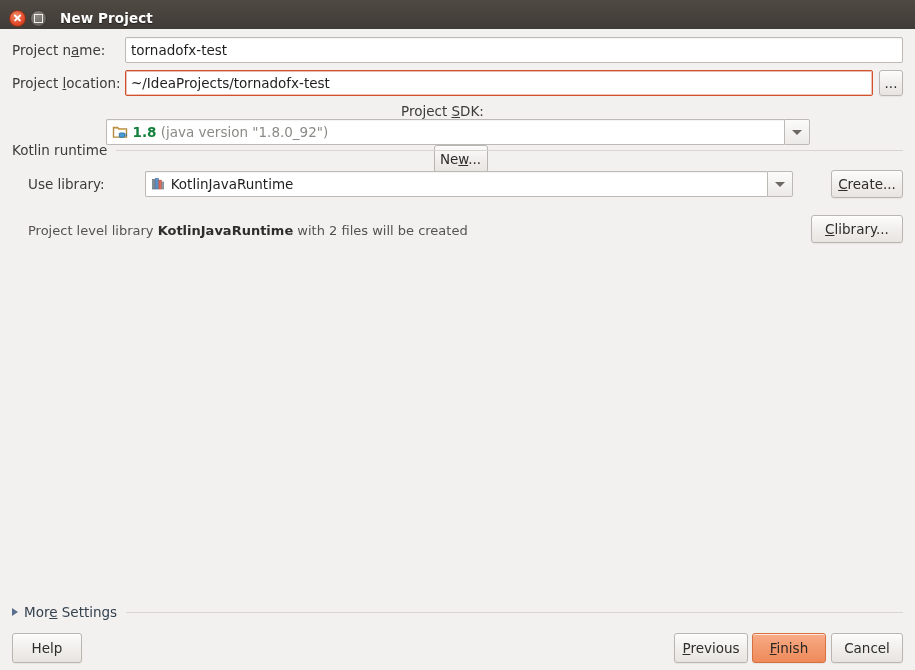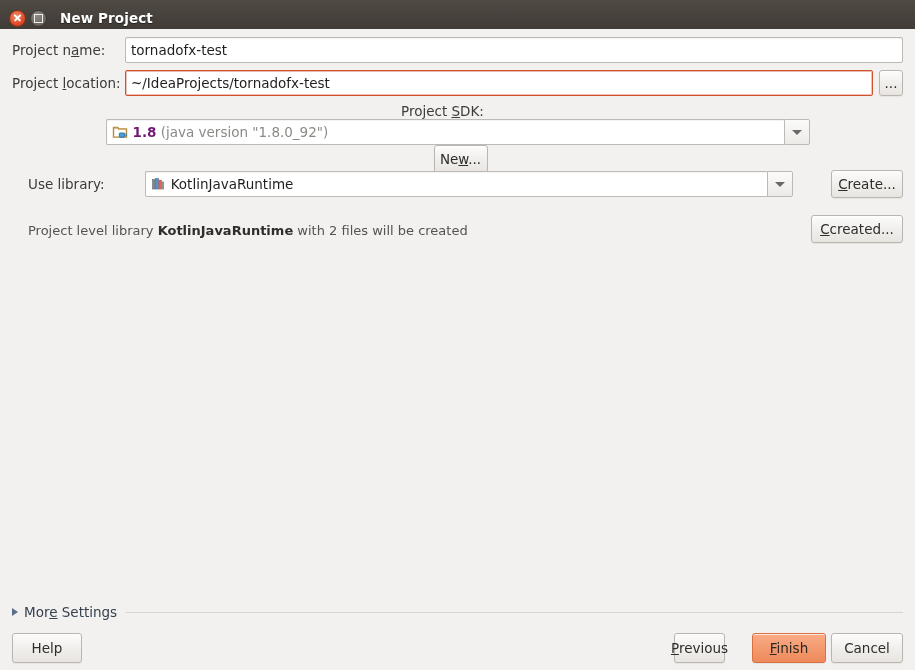--- a/index.html
+++ b/index.html
@@ -118,21 +118,21 @@
 
   
   .grouphdr { position: absolute; display: flex; align-items: center; width: 100%; }
   .grouphdr .gtext { font-size: 13.5px; color: #3c3b37; white-space: nowrap; }
   .grouphdr .gline { flex: 1; height: 1px; background: #d8d5d1; margin-left: 9px; }
 
   
   .icon { display: inline-flex; align-items: center; justify-content: center; flex: none; }
 
   .sdk-text { font-size: 13.5px; }
-  .sdk-ver { font-weight: bold; color: #701a75; }
+  .sdk-ver { font-weight: bold; color: #15803d; }
   .sdk-detail { color: #8a8a87; }
 
   .desc {
     position: absolute; font-size: 13px; color: #55534f;
   }
   .desc b { color: #2f2e2b; }
 
   
   .more { position: absolute; display: flex; align-items: center; width: 100%; cursor: default; }
   .tri {
@@ -192,20 +192,24 @@
       <div class="arrow-btn">
         <span class="caret"></span>
       </div>
     </div>
 
     <div class="btn" style="width:54px; margin-left:6px;">
       <span><span>Ne</span><span class="mn">w</span><span>...</span></span>
     </div>
   </div>
 
+  <div class="grouphdr" style="left:12px; top:113px; width:891px;">
+    <span class="gtext">Kotlin runtime</span>
+    <span class="gline"></span>
+  </div>
 
   <div class="row" style="left:28px; top:141px; width:875px;gap:32px;">
     <div class="label" style="width:91px;">Use library:</div>
 
     <div class="combo" style="width:697px;">
       <div class="field readonlyish">
         <span class="icon" style="width:14px;height:14px;margin-right:6px;">
           <svg width="14" height="14" viewBox="0 0 14 14">
             <rect x="1.5" y="2.5" width="2.6" height="9.5" fill="#7f8b96" stroke="#5d6870" stroke-width="0.6"></rect>
             <rect x="4.6" y="1.6" width="2.8" height="10.4" fill="#5b8fc9" stroke="#3f6b9c" stroke-width="0.6"></rect>
@@ -219,38 +223,38 @@
         <span class="caret"></span>
       </div>
     </div>
 
     <div class="btn" style="width:72px; margin-left:6px;">
       <span><span></span><span class="mn">C</span><span>reate...</span></span>
     </div>
   </div>
 
   <div class="btn" style="position:absolute; left:811px; top:186px; width:92px;">
-    <span><span></span><span class="mn">C</span><span>created...</span></span>
+    <span><span></span><span class="mn">C</span><span>library...</span></span>
   </div>
 
   <div class="desc" style="left:28px; top:194px;">
     <span>Project level library </span><b>KotlinJavaRuntime</b><span> with 2 files will be created</span>
   </div>
 
   <div class="more" style="left:12px; top:575px; width:891px;">
     <span class="tri"></span>
     <span class="mtext"><span>Mor</span><span class="mn">e</span><span> Settings</span></span>
     <span class="mline"></span>
   </div>
 
   <div class="btn" style="position:absolute; left:12px; top:604px; width:70px; height:30px;">
     <span>Help</span>
   </div>
 
-  <div class="btn" style="position:absolute; left:674px; top:604px; width:51px; height:30px;">
+  <div class="btn" style="position:absolute; left:674px; top:604px; width:74px; height:30px;">
     <span><span></span><span class="mn">P</span><span>revious</span></span>
   </div>
 
   <div class="btn default" style="position:absolute; left:752px; top:604px; width:74px; height:30px;">
     <span><span></span><span class="mn">F</span><span>inish</span></span>
   </div>
 
   <div class="btn" style="position:absolute; left:831px; top:604px; width:72px; height:30px;">
     <span>Cancel</span>
   </div>

